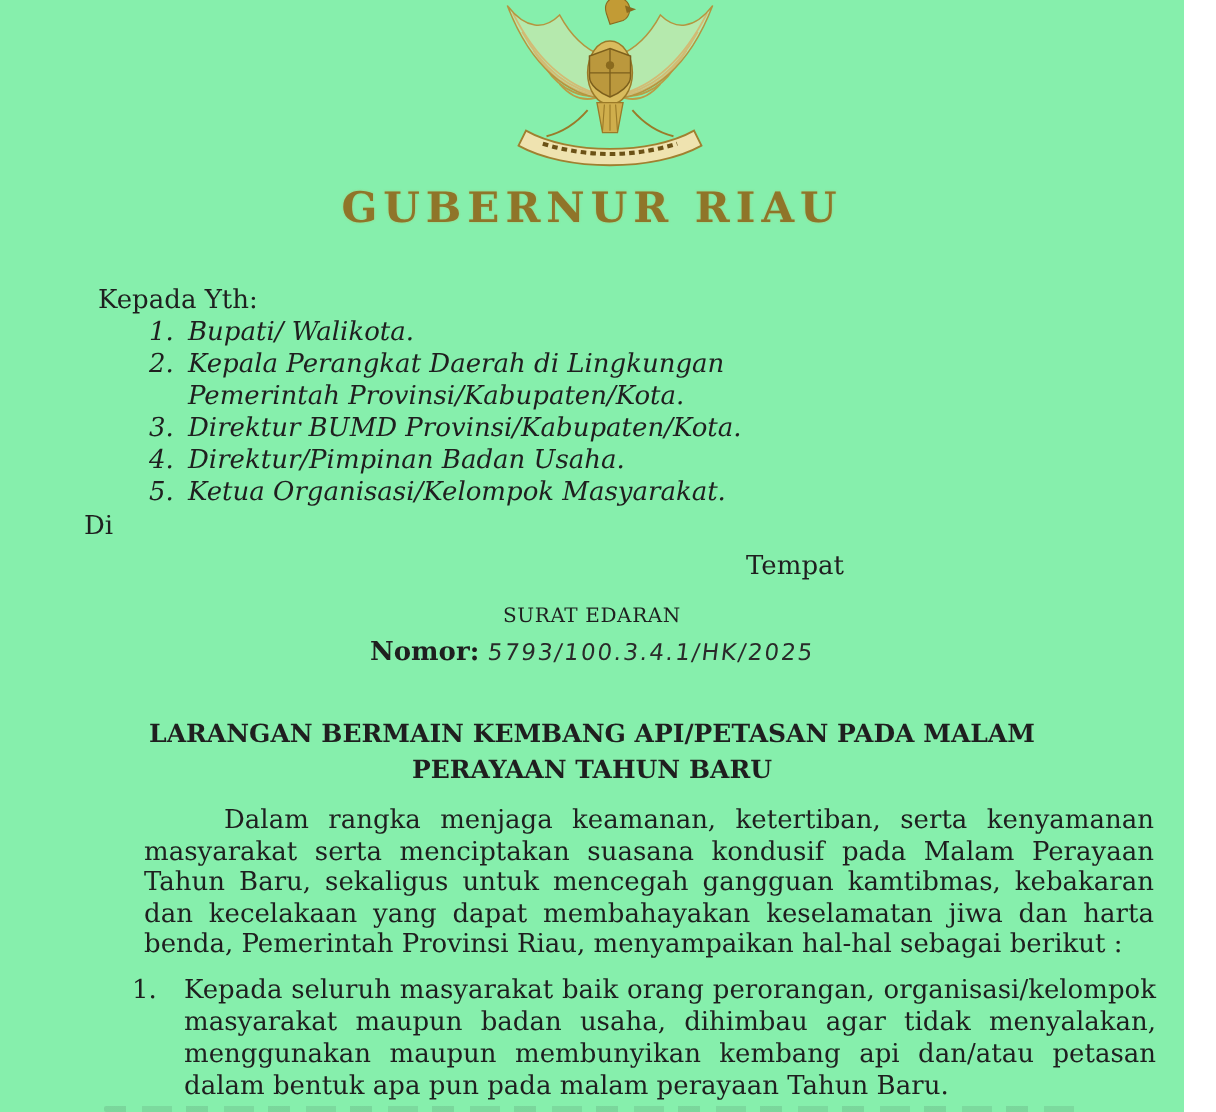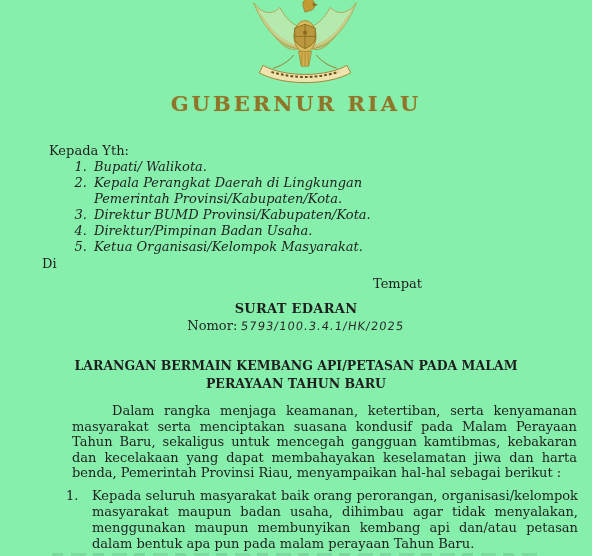--- a/index.html
+++ b/index.html
@@ -21,23 +21,23 @@
   }
   
   .recipients{position:absolute;left:42px;top:143px;width:380px;font-size:13px;line-height:16px;}
   .salutation{margin-left:7px;}
   .rcpt-list{margin:0;padding:0 0 0 49px;list-style:decimal;list-style-position:outside;font-style:italic;}
   .rcpt-list li{max-width:290px;padding-left:3px;}
   .loc-prefix{margin-top:1px;}
   .loc-name{margin-left:31px;margin-top:4px;text-align:right;}
   
   .doc-head{position:absolute;top:301px;left:0;width:100%;text-align:center;}
-  .doc-type{font-weight:bold;font-size:13px;line-height:16px;letter-spacing:.3px;}
+  .doc-type{font-weight:normal;font-size:10px;line-height:16px;letter-spacing:.3px;}
   .doc-number{font-size:13px;line-height:18px;}
-  .doc-number .num-label{font-weight:normal;}
+  .doc-number .num-label{font-weight:bold;}
   .handwritten{
     display:inline-block;
     font-family:"DejaVu Sans","Liberation Sans",sans-serif;
     font-size:11.5px;letter-spacing:1px;color:#2a2a2a;
     transform:skewX(-7deg);
   }
   .about-label{font-weight:bold;font-size:13.5px;line-height:16px;margin-top:6px;}
   .subject{
     font-weight:bold;font-size:12.5px;line-height:17.5px;
     max-width:508px;margin:22px auto 0 auto;

